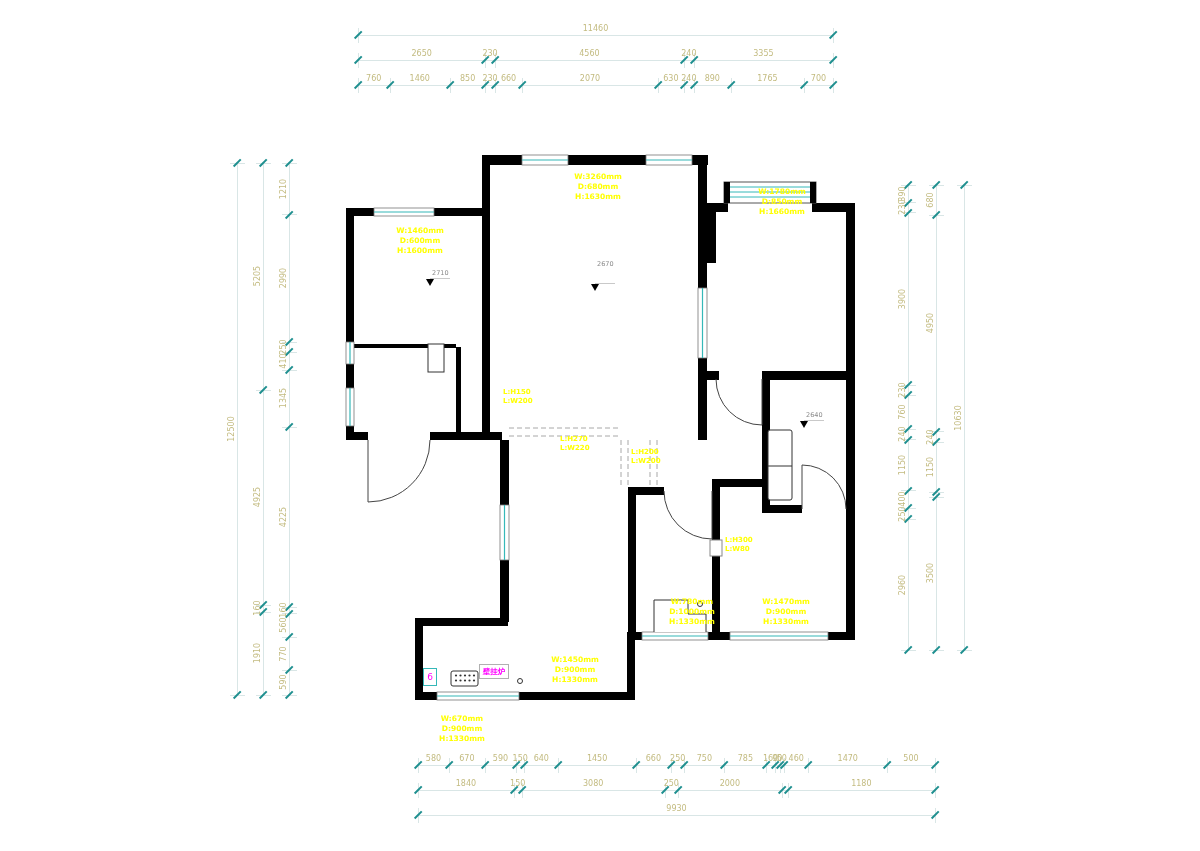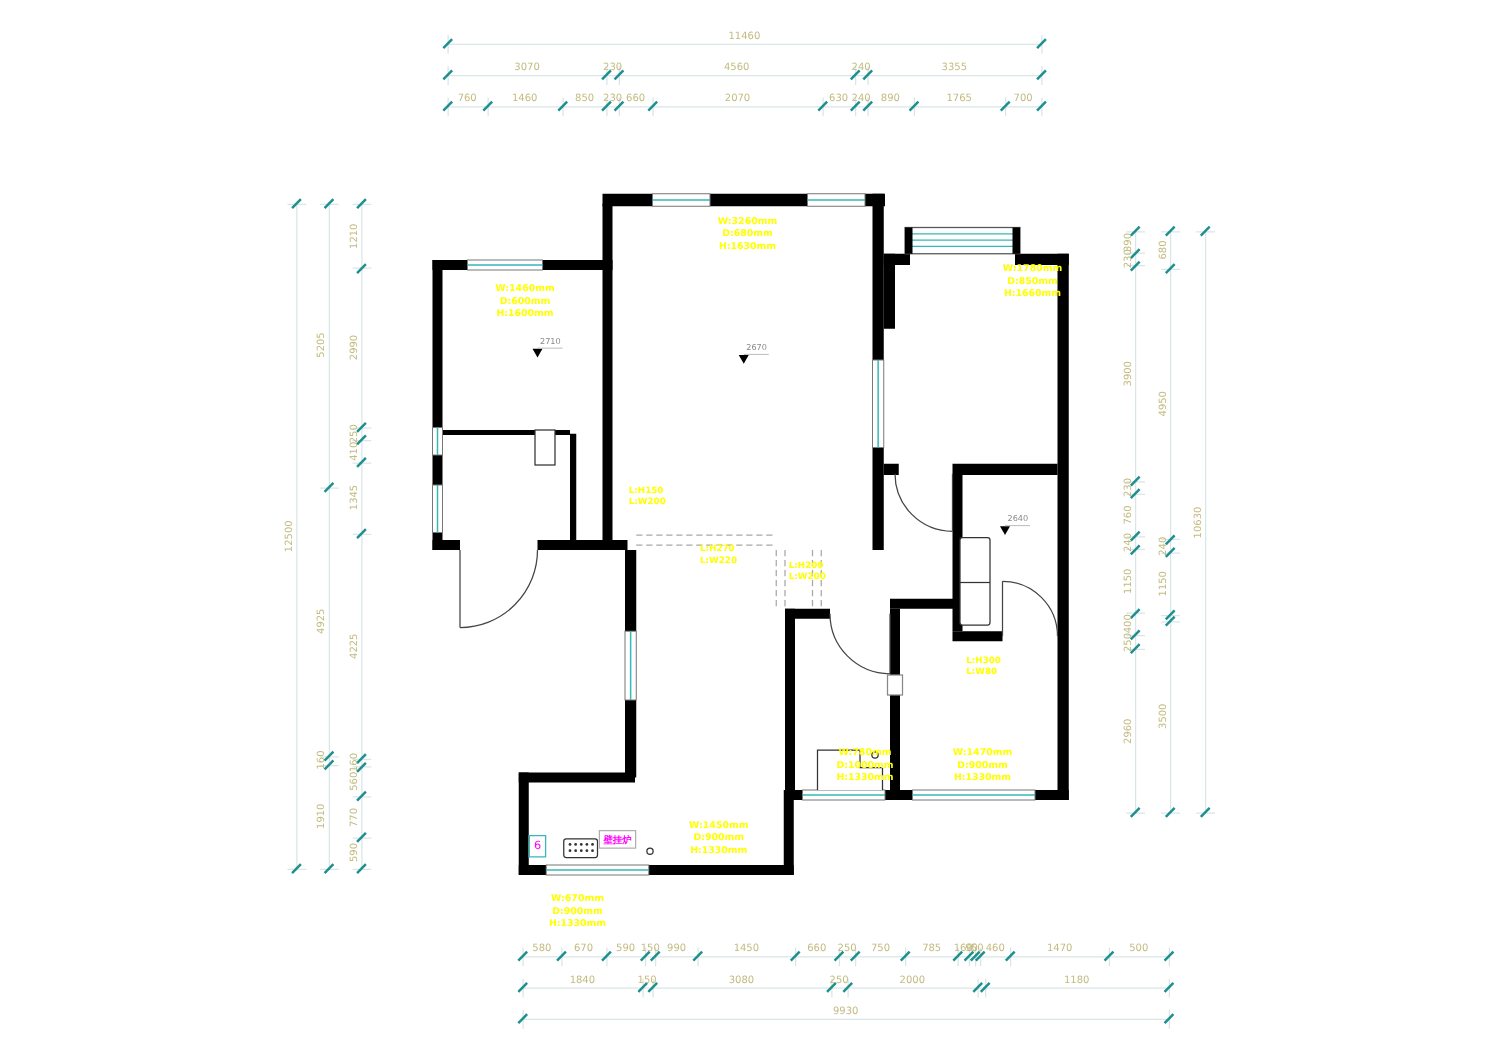--- a/index.html
+++ b/index.html
@@ -199,21 +199,21 @@
         <div style="position: absolute; left: 485.302px; top: 53px; width: 1px; height: 15px; background: rgb(217, 230, 230);"></div>
         <div style="position: absolute; left: 480.302px; top: 59.25px; width: 10px; height: 1.5px; background: rgb(30, 143, 143); transform: rotate(-45deg);"></div>
         <div style="position: absolute; left: 494.84px; top: 53px; width: 1px; height: 15px; background: rgb(217, 230, 230);"></div>
         <div style="position: absolute; left: 489.84px; top: 59.25px; width: 10px; height: 1.5px; background: rgb(30, 143, 143); transform: rotate(-45deg);"></div>
         <div style="position: absolute; left: 683.928px; top: 53px; width: 1px; height: 15px; background: rgb(217, 230, 230);"></div>
         <div style="position: absolute; left: 678.928px; top: 59.25px; width: 10px; height: 1.5px; background: rgb(30, 143, 143); transform: rotate(-45deg);"></div>
         <div style="position: absolute; left: 693.88px; top: 53px; width: 1px; height: 15px; background: rgb(217, 230, 230);"></div>
         <div style="position: absolute; left: 688.88px; top: 59.25px; width: 10px; height: 1.5px; background: rgb(30, 143, 143); transform: rotate(-45deg);"></div>
         <div style="position: absolute; left: 833px; top: 53px; width: 1px; height: 15px; background: rgb(217, 230, 230);"></div>
         <div style="position: absolute; left: 828px; top: 59.25px; width: 10px; height: 1.5px; background: rgb(30, 143, 143); transform: rotate(-45deg);"></div>
-        <div style="position: absolute; color: rgb(195, 187, 128); font: 8px &quot;DejaVu Sans&quot;, sans-serif; white-space: nowrap; left: 421.651px; top: 49px; transform: translateX(-50%);">3070</div>
+        <div style="position: absolute; color: rgb(195, 187, 128); font: 8px &quot;DejaVu Sans&quot;, sans-serif; white-space: nowrap; left: 421.651px; top: 49px; transform: translateX(-50%);">2650</div>
         <div style="position: absolute; color: rgb(195, 187, 128); font: 8px &quot;DejaVu Sans&quot;, sans-serif; white-space: nowrap; left: 490.071px; top: 49px; transform: translateX(-50%);">230</div>
         <div style="position: absolute; color: rgb(195, 187, 128); font: 8px &quot;DejaVu Sans&quot;, sans-serif; white-space: nowrap; left: 589.384px; top: 49px; transform: translateX(-50%);">4560</div>
         <div style="position: absolute; color: rgb(195, 187, 128); font: 8px &quot;DejaVu Sans&quot;, sans-serif; white-space: nowrap; left: 688.904px; top: 49px; transform: translateX(-50%);">240</div>
         <div style="position: absolute; color: rgb(195, 187, 128); font: 8px &quot;DejaVu Sans&quot;, sans-serif; white-space: nowrap; left: 763.44px; top: 49px; transform: translateX(-50%);">3355</div>
       </div>
       <div style="position: absolute; left: 0px; top: 0px;">
         <div style="position: absolute; left: 358px; top: 85px; width: 475px; height: 1px; background: rgb(217, 230, 230);"></div>
         <div style="position: absolute; left: 358px; top: 78px; width: 1px; height: 15px; background: rgb(217, 230, 230);"></div>
         <div style="position: absolute; left: 353px; top: 84.25px; width: 10px; height: 1.5px; background: rgb(30, 143, 143); transform: rotate(-45deg);"></div>
         <div style="position: absolute; left: 389.515px; top: 78px; width: 1px; height: 15px; background: rgb(217, 230, 230);"></div>
@@ -283,21 +283,21 @@
         <div style="position: absolute; left: 808.486px; top: 758px; width: 1px; height: 15px; background: rgb(217, 230, 230);"></div>
         <div style="position: absolute; left: 803.486px; top: 764.25px; width: 10px; height: 1.5px; background: rgb(30, 143, 143); transform: rotate(-45deg);"></div>
         <div style="position: absolute; left: 886.957px; top: 758px; width: 1px; height: 15px; background: rgb(217, 230, 230);"></div>
         <div style="position: absolute; left: 881.957px; top: 764.25px; width: 10px; height: 1.5px; background: rgb(30, 143, 143); transform: rotate(-45deg);"></div>
         <div style="position: absolute; left: 935px; top: 758px; width: 1px; height: 15px; background: rgb(217, 230, 230);"></div>
         <div style="position: absolute; left: 930px; top: 764.25px; width: 10px; height: 1.5px; background: rgb(30, 143, 143); transform: rotate(-45deg);"></div>
         <div style="position: absolute; color: rgb(195, 187, 128); font: 8px &quot;DejaVu Sans&quot;, sans-serif; white-space: nowrap; left: 433.481px; top: 754px; transform: translateX(-50%);">580</div>
         <div style="position: absolute; color: rgb(195, 187, 128); font: 8px &quot;DejaVu Sans&quot;, sans-serif; white-space: nowrap; left: 466.844px; top: 754px; transform: translateX(-50%);">670</div>
         <div style="position: absolute; color: rgb(195, 187, 128); font: 8px &quot;DejaVu Sans&quot;, sans-serif; white-space: nowrap; left: 500.474px; top: 754px; transform: translateX(-50%);">590</div>
         <div style="position: absolute; color: rgb(195, 187, 128); font: 8px &quot;DejaVu Sans&quot;, sans-serif; white-space: nowrap; left: 520.226px; top: 754px; transform: translateX(-50%);">150</div>
-        <div style="position: absolute; color: rgb(195, 187, 128); font: 8px &quot;DejaVu Sans&quot;, sans-serif; white-space: nowrap; left: 541.311px; top: 754px; transform: translateX(-50%);">990</div>
+        <div style="position: absolute; color: rgb(195, 187, 128); font: 8px &quot;DejaVu Sans&quot;, sans-serif; white-space: nowrap; left: 541.311px; top: 754px; transform: translateX(-50%);">640</div>
         <div style="position: absolute; color: rgb(195, 187, 128); font: 8px &quot;DejaVu Sans&quot;, sans-serif; white-space: nowrap; left: 597.095px; top: 754px; transform: translateX(-50%);">1450</div>
         <div style="position: absolute; color: rgb(195, 187, 128); font: 8px &quot;DejaVu Sans&quot;, sans-serif; white-space: nowrap; left: 653.412px; top: 754px; transform: translateX(-50%);">660</div>
         <div style="position: absolute; color: rgb(195, 187, 128); font: 8px &quot;DejaVu Sans&quot;, sans-serif; white-space: nowrap; left: 677.701px; top: 754px; transform: translateX(-50%);">250</div>
         <div style="position: absolute; color: rgb(195, 187, 128); font: 8px &quot;DejaVu Sans&quot;, sans-serif; white-space: nowrap; left: 704.392px; top: 754px; transform: translateX(-50%);">750</div>
         <div style="position: absolute; color: rgb(195, 187, 128); font: 8px &quot;DejaVu Sans&quot;, sans-serif; white-space: nowrap; left: 745.362px; top: 754px; transform: translateX(-50%);">785</div>
         <div style="position: absolute; color: rgb(195, 187, 128); font: 8px &quot;DejaVu Sans&quot;, sans-serif; white-space: nowrap; left: 770.585px; top: 754px; transform: translateX(-50%);">160</div>
         <div style="position: absolute; color: rgb(195, 187, 128); font: 8px &quot;DejaVu Sans&quot;, sans-serif; white-space: nowrap; left: 777.258px; top: 754px; transform: translateX(-50%);">90</div>
         <div style="position: absolute; color: rgb(195, 187, 128); font: 8px &quot;DejaVu Sans&quot;, sans-serif; white-space: nowrap; left: 781.795px; top: 754px; transform: translateX(-50%);">50</div>
         <div style="position: absolute; color: rgb(195, 187, 128); font: 8px &quot;DejaVu Sans&quot;, sans-serif; white-space: nowrap; left: 796.208px; top: 754px; transform: translateX(-50%);">460</div>
         <div style="position: absolute; color: rgb(195, 187, 128); font: 8px &quot;DejaVu Sans&quot;, sans-serif; white-space: nowrap; left: 847.721px; top: 754px; transform: translateX(-50%);">1470</div>
@@ -464,21 +464,21 @@
       <div class="ann" style="left: 420px; top: 226px;">
         <div>W:1460mm</div>
         <div>D:600mm</div>
         <div>H:1600mm</div>
       </div>
       <div class="ann" style="left: 598px; top: 172px;">
         <div>W:3260mm</div>
         <div>D:680mm</div>
         <div>H:1630mm</div>
       </div>
-      <div class="ann" style="left: 782px; top: 210px; margin-left: 44px;">
+      <div class="ann" style="left: 782px; top: 187px;">
         <div>W:1780mm</div>
         <div>D:850mm</div>
         <div>H:1660mm</div>
       </div>
       <div class="ann" style="left: 575px; top: 655px;">
         <div>W:1450mm</div>
         <div>D:900mm</div>
         <div>H:1330mm</div>
       </div>
       <div class="ann" style="left: 462px; top: 714px;">
@@ -501,24 +501,24 @@
         <div>L:W200</div>
       </div>
       <div class="lintel" style="left: 560px; top: 435px;">
         <div>L:H270</div>
         <div>L:W220</div>
       </div>
       <div class="lintel" style="left: 631px; top: 448px;">
         <div>L:H200</div>
         <div>L:W200</div>
       </div>
-      <div class="lintel" style="left: 725px; top: 524px; margin-left: 48px;">
+      <div class="lintel" style="left: 725px; top: 536px;">
         <div>L:H300</div>
         <div>L:W80</div>
       </div>
       <div class="elev-num" style="left: 432px; top: 269px;">2710</div>
-      <div class="elev-num" style="left: 597px; top: 274px; text-align: right;">2670</div>
+      <div class="elev-num" style="left: 597px; top: 260px; text-align: right;">2670</div>
       <div class="elev-num" style="left: 806px; top: 411px;">2640</div>
     </div>
 
   <div class="boiler">壁挂炉</div>
   <div class="gasbox">6</div>
 </div>
 
 </body></html>

